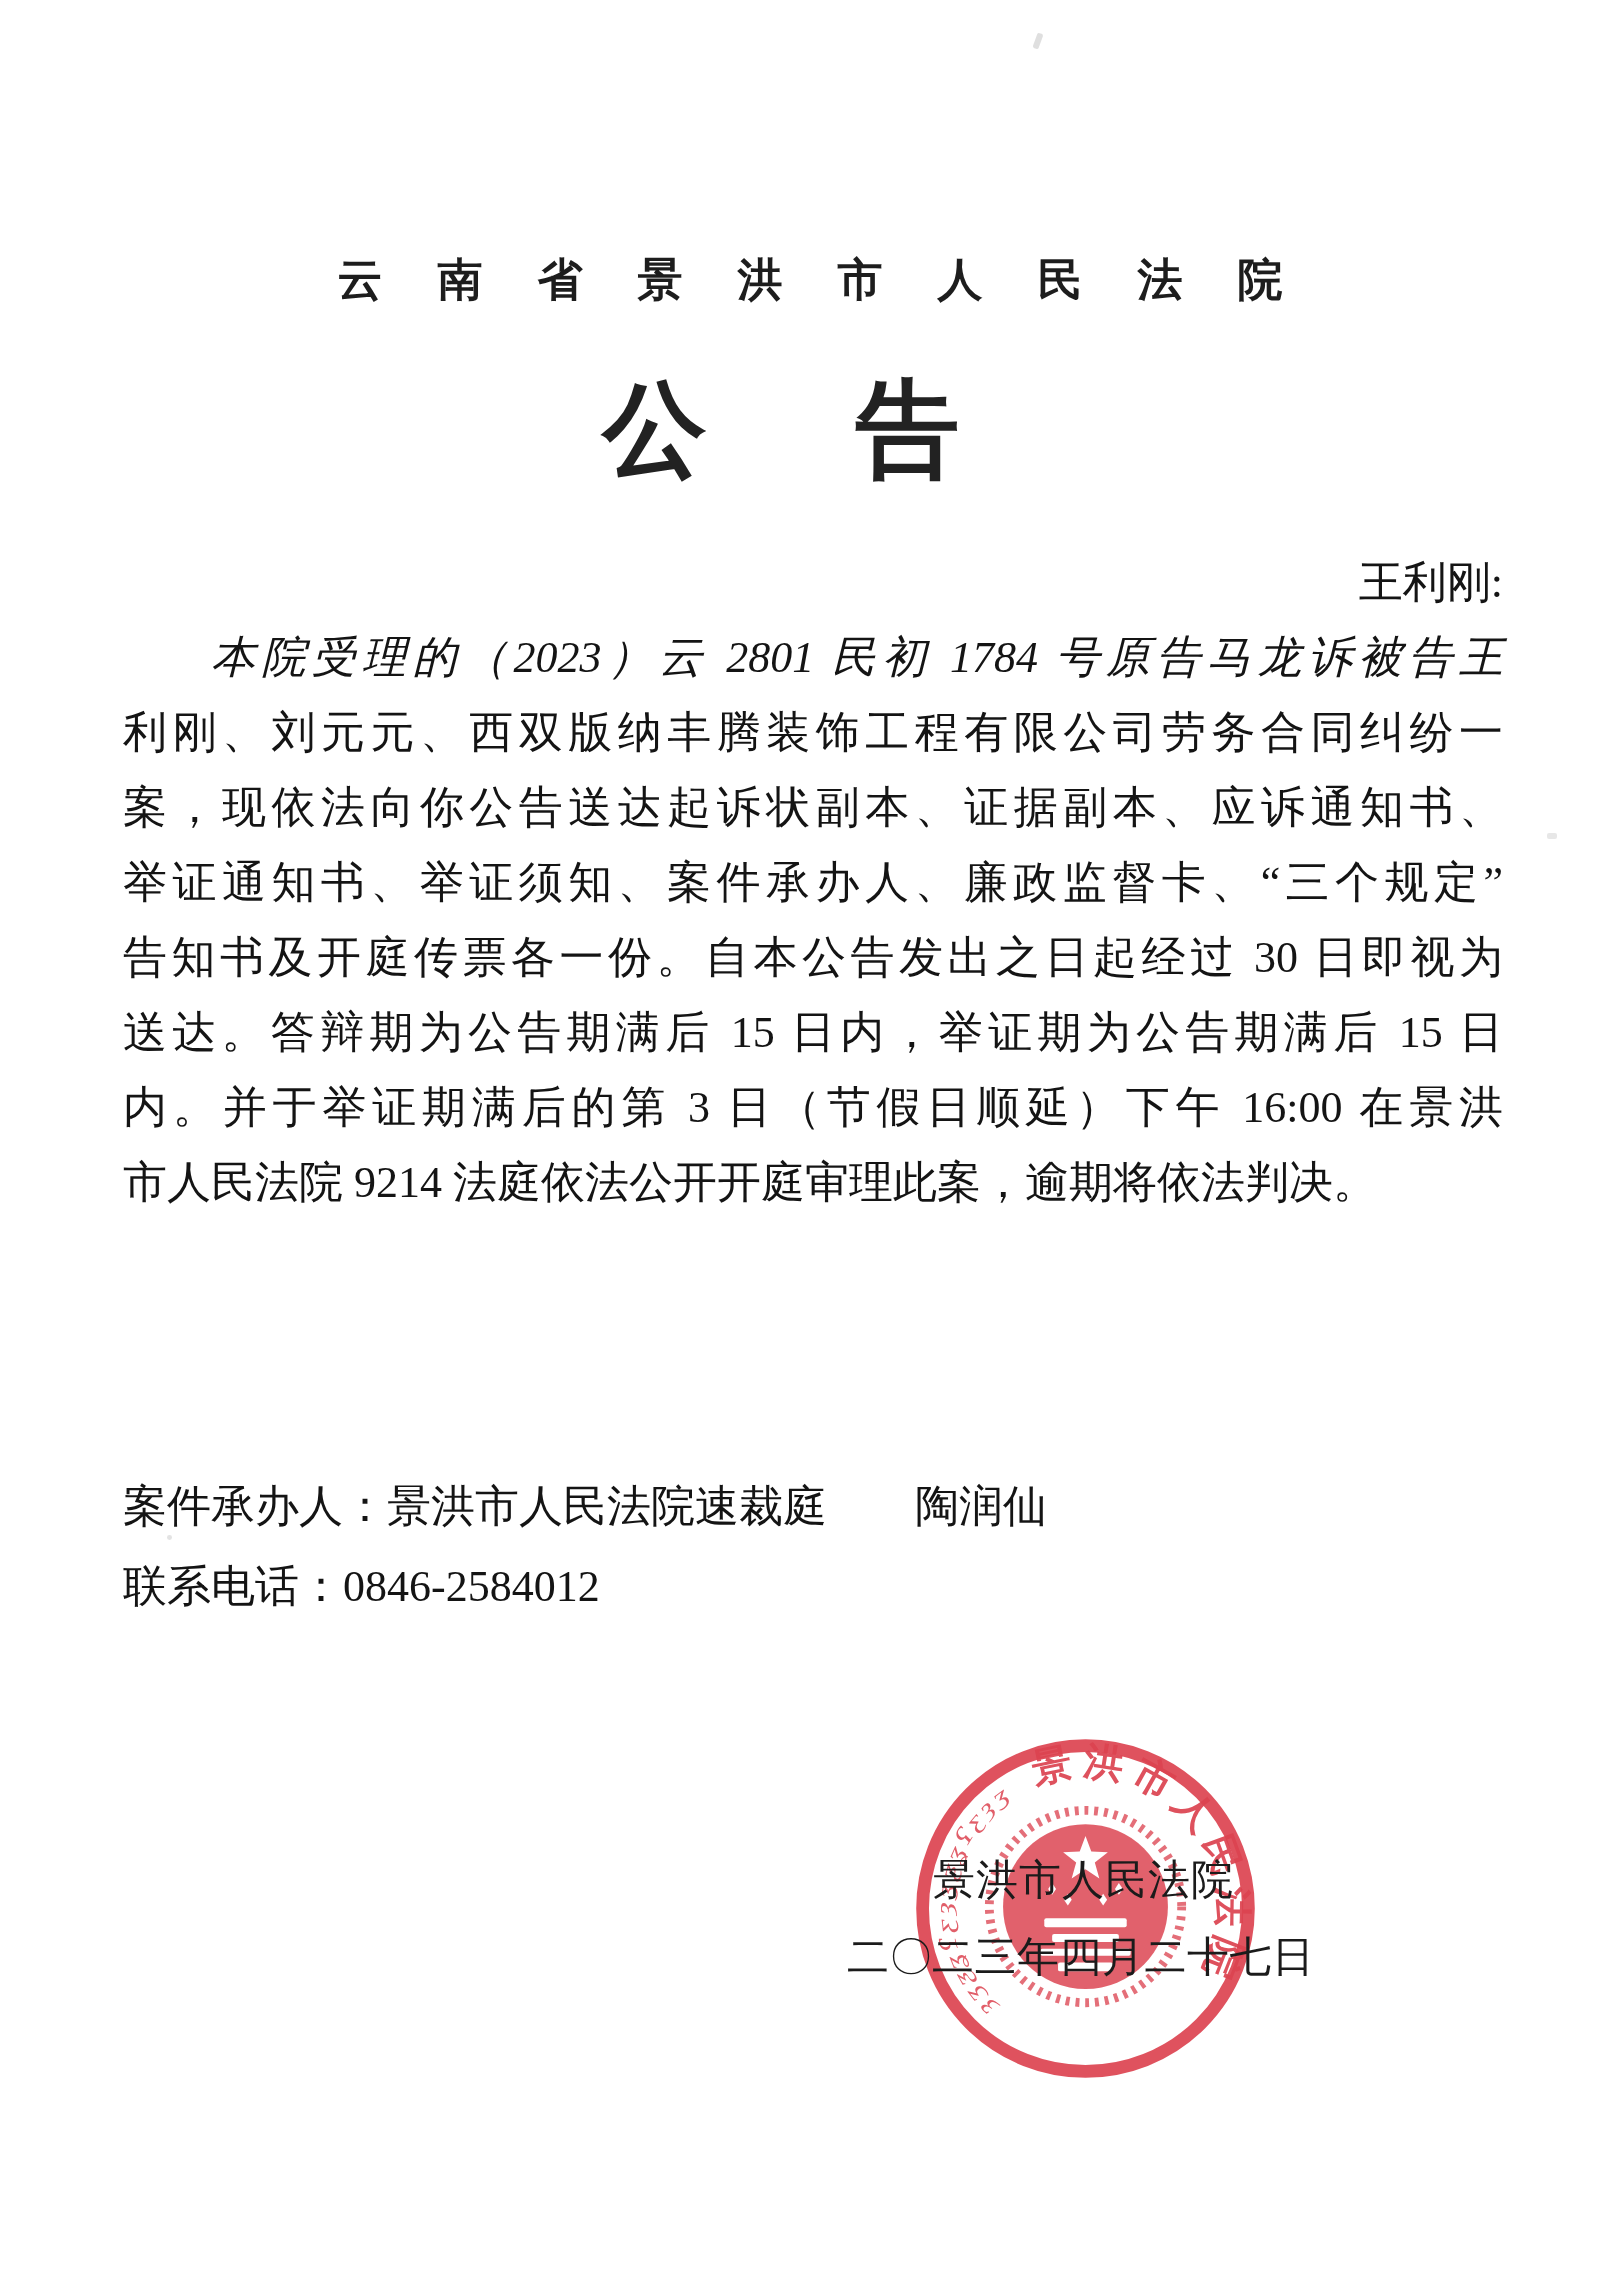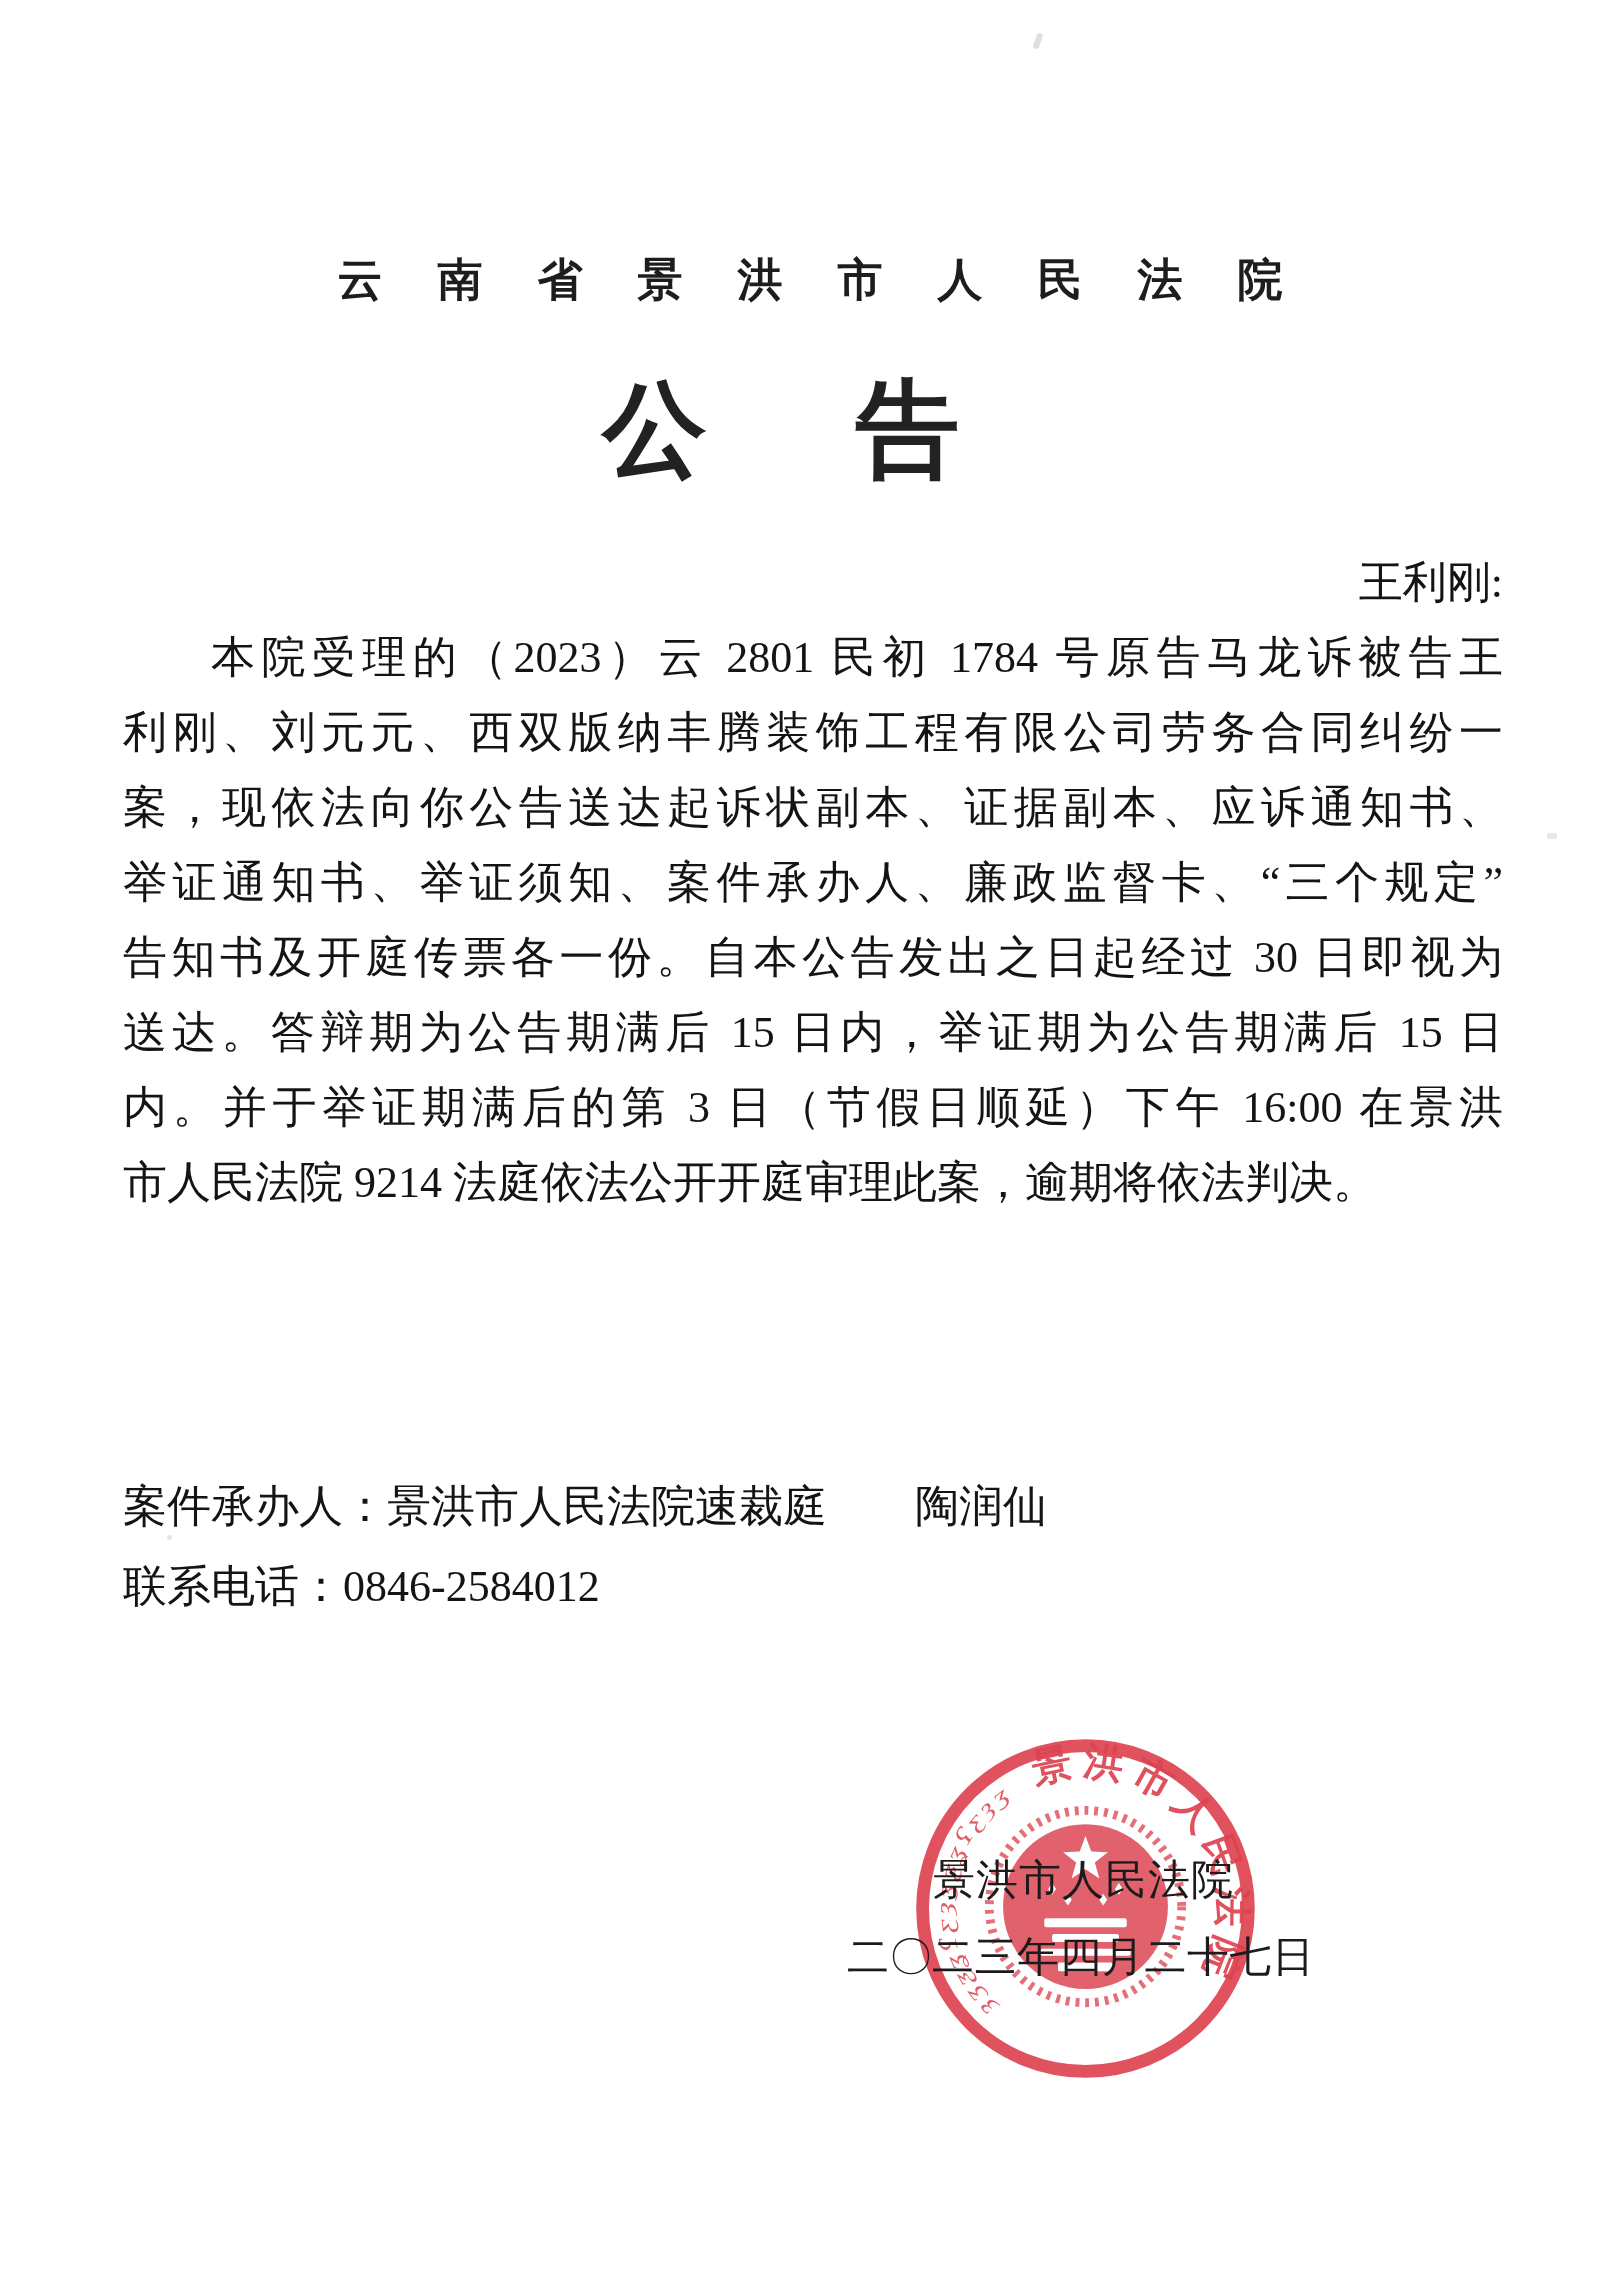--- a/index.html
+++ b/index.html
@@ -22,21 +22,21 @@
     display:flex;justify-content:center;gap:149px;
     font-size:104px;font-weight:bold;line-height:1.08;color:#222;
     transform:translateX(-29px);
   }
   .body-block{
     position:absolute;left:123px;top:545px;width:1380px;
     font-size:44px;line-height:75px;color:#141414;
   }
   .addressee{text-align:right;}
   .body-line{text-align:justify;text-align-last:justify;}
-  .body-line.indent{text-indent:88px;}
+  .body-line.indent{text-indent:88px;font-style:italic;}
   .body-line.last{text-align:center;text-align-last:left;}
   .contact-block{
     position:absolute;left:123px;top:1467px;
     font-size:44px;line-height:80px;color:#141414;
   }
   .seal{position:absolute;left:901px;top:1726px;width:369px;height:369px;}
   .seal svg{display:block;width:100%;height:100%;}
   .seal-overlay-name{
     position:absolute;left:933px;top:1852px;
     font-size:42px;letter-spacing:1px;color:#1b1b1b;white-space:nowrap;

